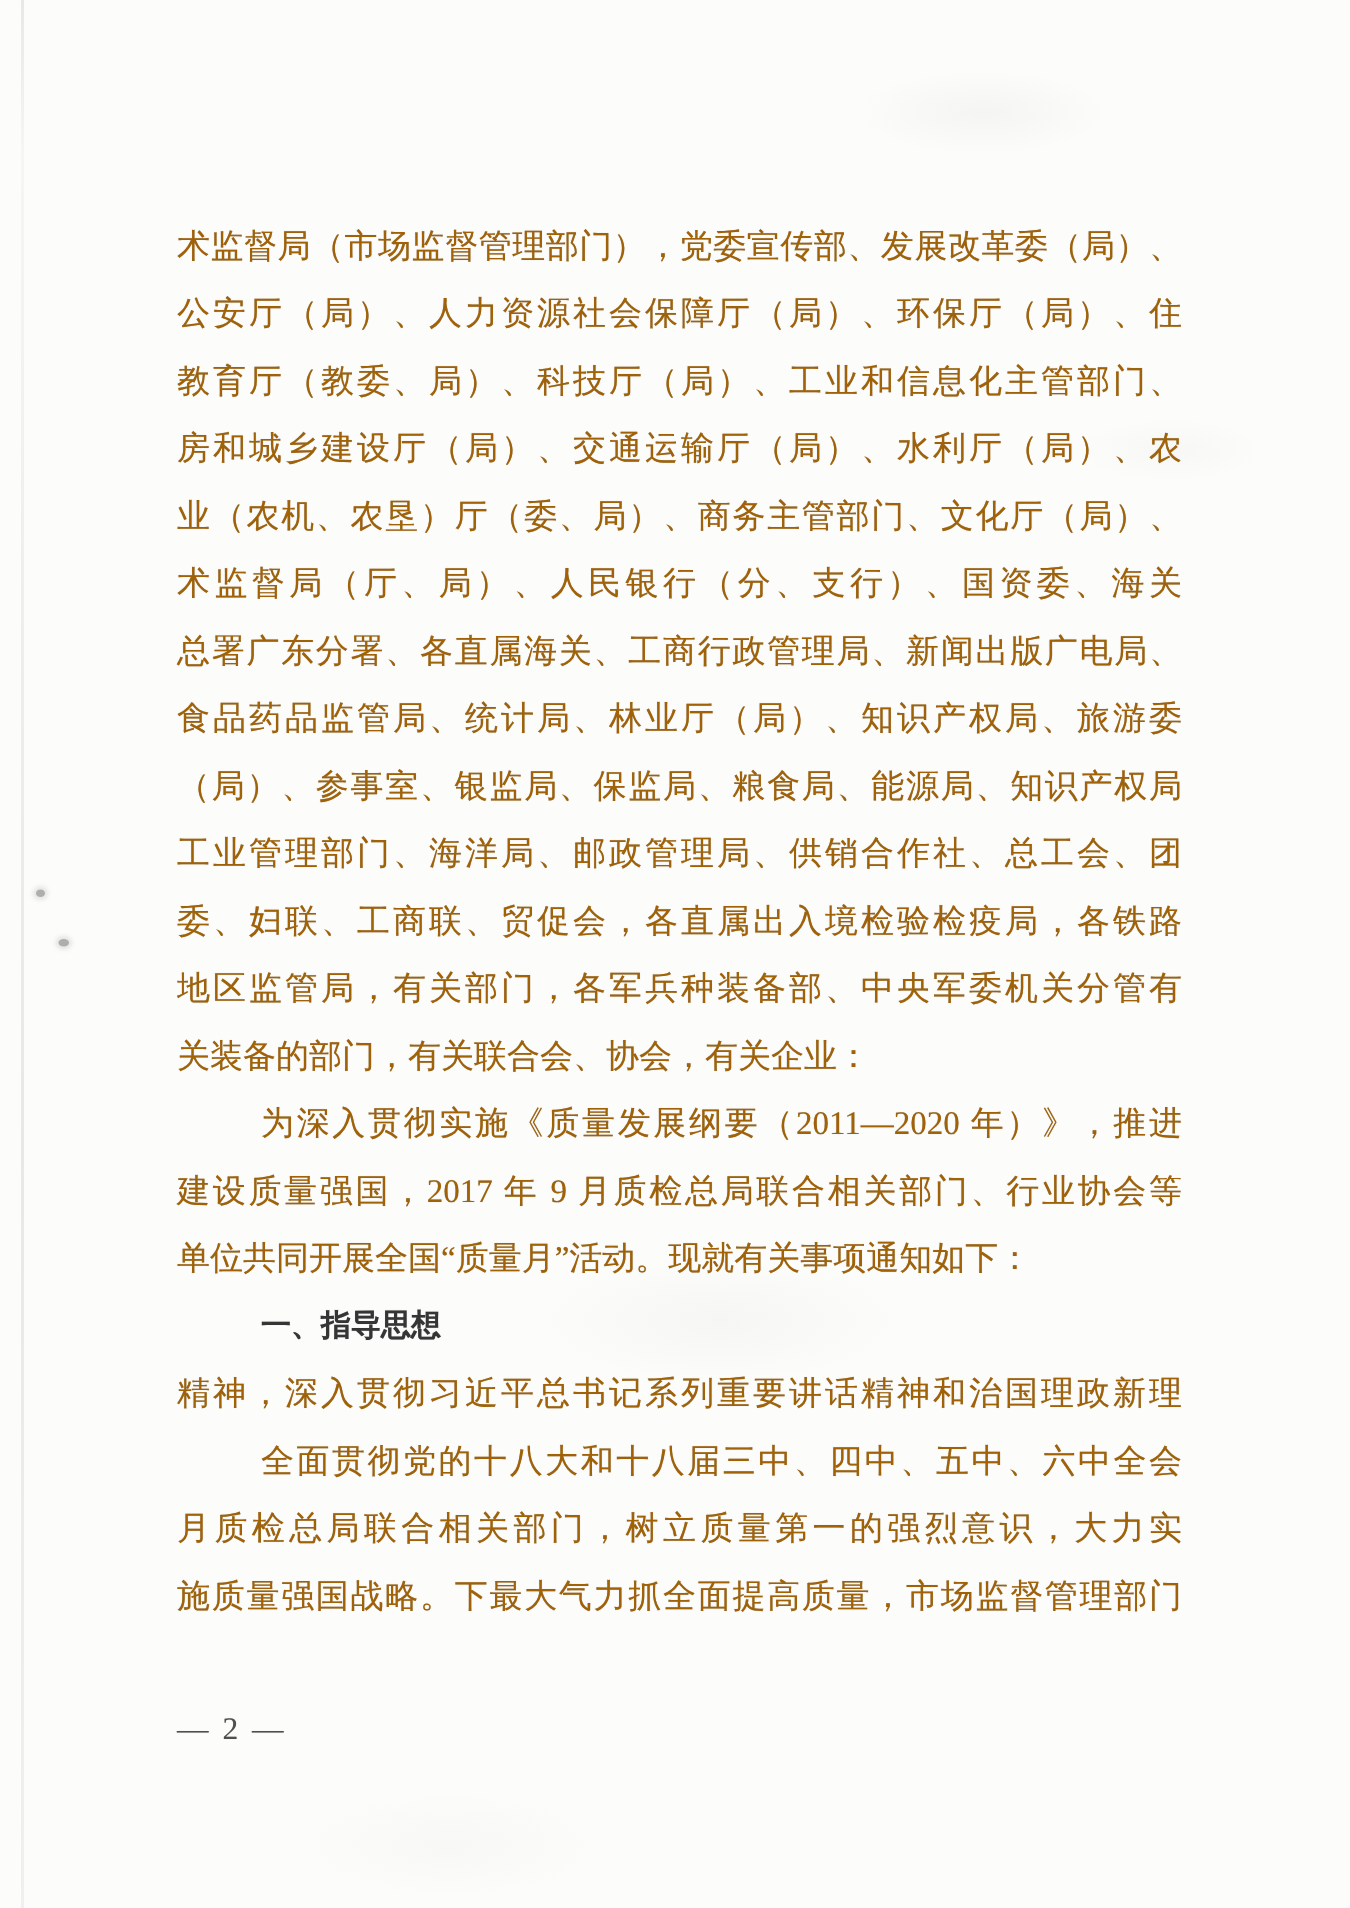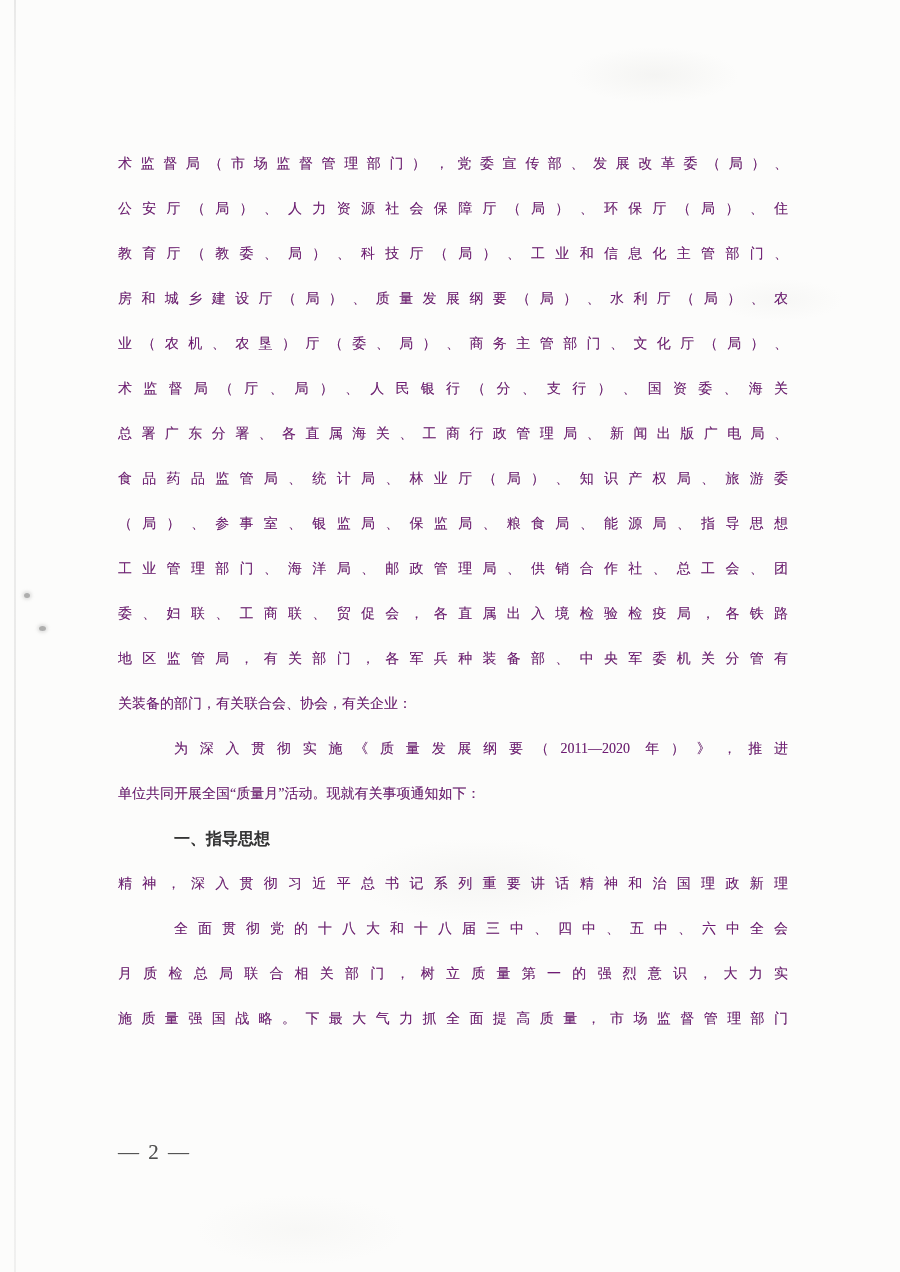--- a/index.html
+++ b/index.html
@@ -49,32 +49,32 @@
 
   .content {
     position: absolute;
     left: 118px;
     top: 141px;
     width: 670px;
   }
   .line {
     height: 45px;
     line-height: 45px;
-    font-size: 14px;
-    color: #701a75;
+    font-size: 22px;
+    color: #a16207;
     text-align: justify;
     text-shadow: 0 0 0.5px rgba(70,70,70,0.45);
     white-space: normal;
   }
   .j { text-align-last: justify; }
   .ind { padding-left: 56px; }
   .heading {
     font-family: "DejaVu Sans", "Liberation Sans", sans-serif;
     font-weight: bold;
-    font-size: 16px;
+    font-size: 20px;
     color: #353535;
     text-align: left;
     text-align-last: auto;
   }
   .footer-pagenum {
     position: absolute;
     left: 118px;
     top: 1138px;
     font-size: 21px;
     line-height: 28px;
@@ -88,31 +88,32 @@
 
 <div class="scan-noise"></div>
 <div class="scan-streak"></div>
 <div class="speck speck-1"></div>
 <div class="speck speck-2"></div>
 
 <div class="content">
   <div class="line j">术监督局（市场监督管理部门），党委宣传部、发展改革委（局）、</div>
   <div class="line j">公安厅（局）、人力资源社会保障厅（局）、环保厅（局）、住</div>
   <div class="line j">教育厅（教委、局）、科技厅（局）、工业和信息化主管部门、</div>
-  <div class="line j">房和城乡建设厅（局）、质量发展纲要（局）、水利厅（局）、农</div>
+  <div class="line j">房和城乡建设厅（局）、交通运输厅（局）、水利厅（局）、农</div>
   <div class="line j">业（农机、农垦）厅（委、局）、商务主管部门、文化厅（局）、</div>
   <div class="line j">术监督局（厅、局）、人民银行（分、支行）、国资委、海关</div>
   <div class="line j">总署广东分署、各直属海关、工商行政管理局、新闻出版广电局、</div>
   <div class="line j">食品药品监管局、统计局、林业厅（局）、知识产权局、旅游委</div>
-  <div class="line j">（局）、参事室、银监局、保监局、粮食局、能源局、指导思想</div>
+  <div class="line j">（局）、参事室、银监局、保监局、粮食局、能源局、知识产权局</div>
   <div class="line j">工业管理部门、海洋局、邮政管理局、供销合作社、总工会、团</div>
   <div class="line j">委、妇联、工商联、贸促会，各直属出入境检验检疫局，各铁路</div>
   <div class="line j">地区监管局，有关部门，各军兵种装备部、中央军委机关分管有</div>
   <div class="line">关装备的部门，有关联合会、协会，有关企业：</div>
   <div class="line j ind">为深入贯彻实施《质量发展纲要（2011—2020 年）》，推进</div>
+  <div class="line j">建设质量强国，2017 年 9 月质检总局联合相关部门、行业协会等</div>
   <div class="line">单位共同开展全国“质量月”活动。现就有关事项通知如下：</div>
   <div class="line heading ind">一、指导思想</div>
   <div class="line j">精神，深入贯彻习近平总书记系列重要讲话精神和治国理政新理</div>
   <div class="line j ind">全面贯彻党的十八大和十八届三中、四中、五中、六中全会</div>
   <div class="line j">月质检总局联合相关部门，树立质量第一的强烈意识，大力实</div>
   <div class="line j">施质量强国战略。下最大气力抓全面提高质量，市场监督管理部门</div>
 </div>
 
 <div class="footer-pagenum">— 2 —</div>
 

